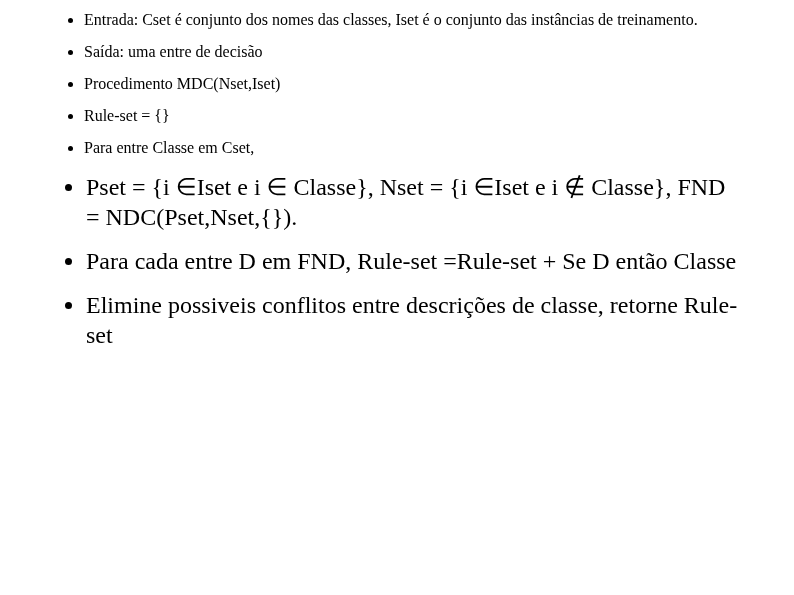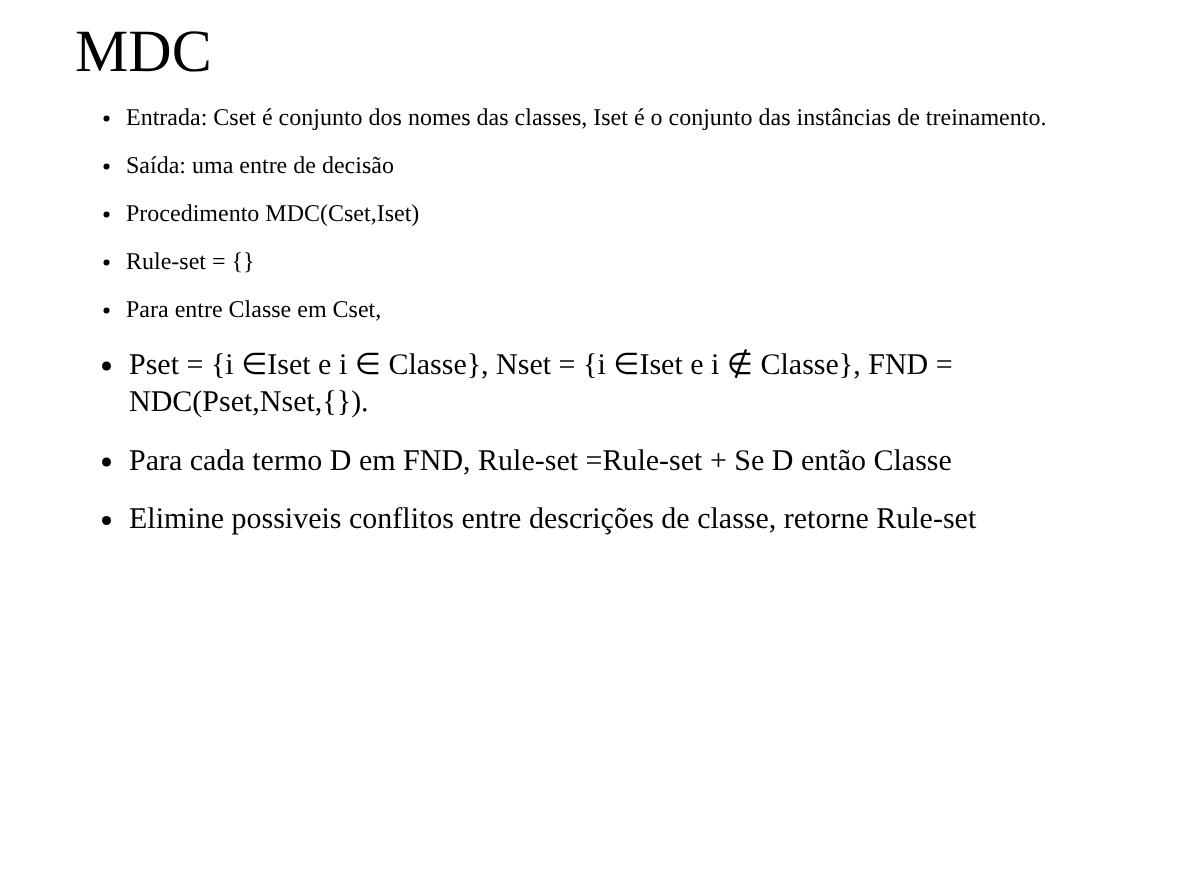--- a/index.html
+++ b/index.html
@@ -27,37 +27,36 @@
     font-size: 16px;
   }
   ul.outer > li {
     margin-bottom: 12px;
     line-height: 1.25;
   }
   ul.inner {
     list-style: disc;
     padding-left: 36px;
     margin: 4px 0 0 0;
-    font-size: 20px;
+    font-size: 24px;
   }
   ul.inner > li {
     margin-top: 14px;
     line-height: 1.25;
   }
 </style>
 </head>
 <body>
 
 <div class="slide">
-  <h1 class="title">MDC</h1>
   <ul class="outer">
     <li>Entrada: Cset é conjunto dos nomes das classes, Iset é o conjunto das instâncias de treinamento.</li>
     <li>Saída: uma entre de decisão</li>
-    <li>Procedimento MDC(Cset,Iset)</li>
+    <li>Procedimento MDC(Nset,Iset)</li>
     <li>Rule-set = {}</li>
     <li>Para entre Classe em Cset,</li>
   </ul>
   <ul class="inner">
     <li>Pset = {i ∈Iset e i ∈ Classe}, Nset = {i ∈Iset e i ∉ Classe}, FND = NDC(Pset,Nset,{}).</li>
-    <li>Para cada termo D em FND, Rule-set =Rule-set + Se D então Classe</li>
+    <li>Para cada entre D em FND, Rule-set =Rule-set + Se D então Classe</li>
     <li>Elimine possiveis conflitos entre descrições de classe, retorne Rule-set</li>
   </ul>
 </div>
 
 </body></html>

